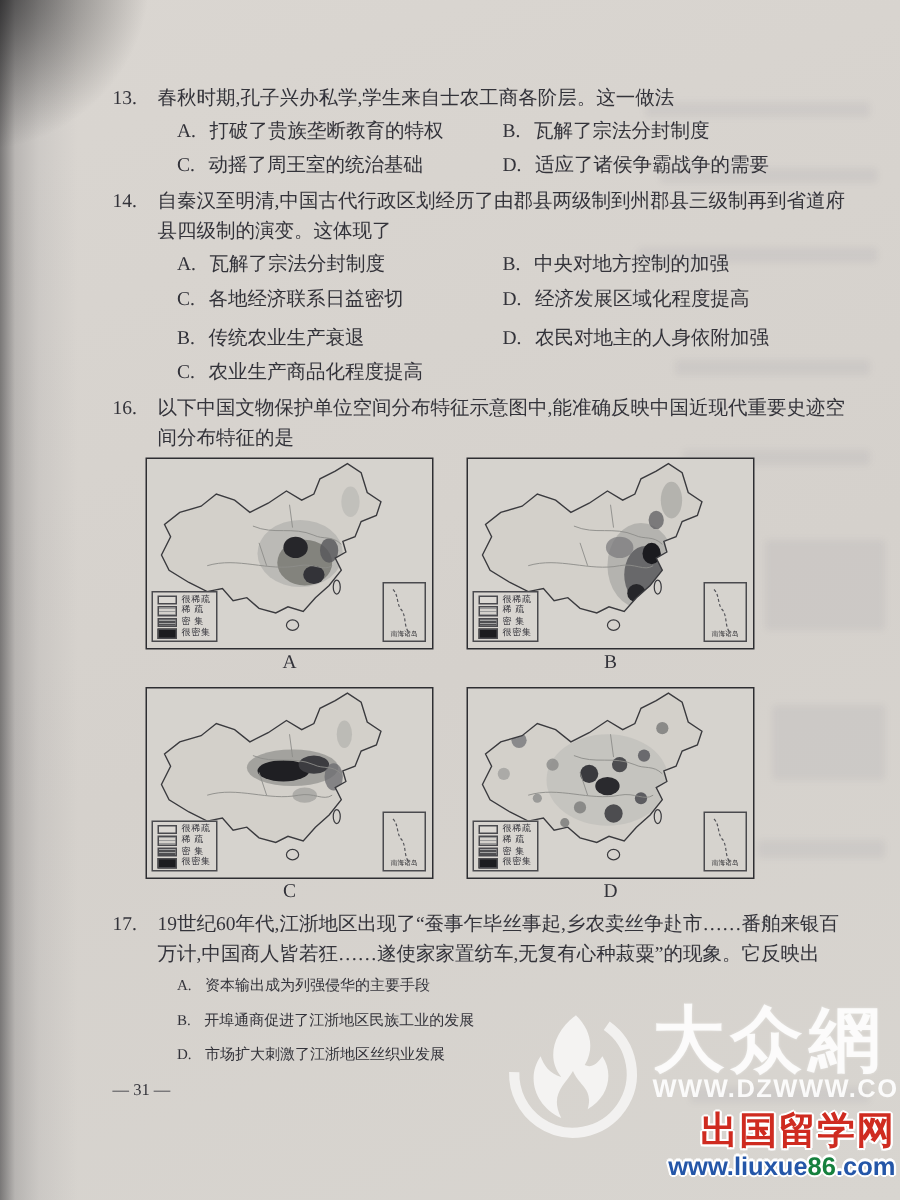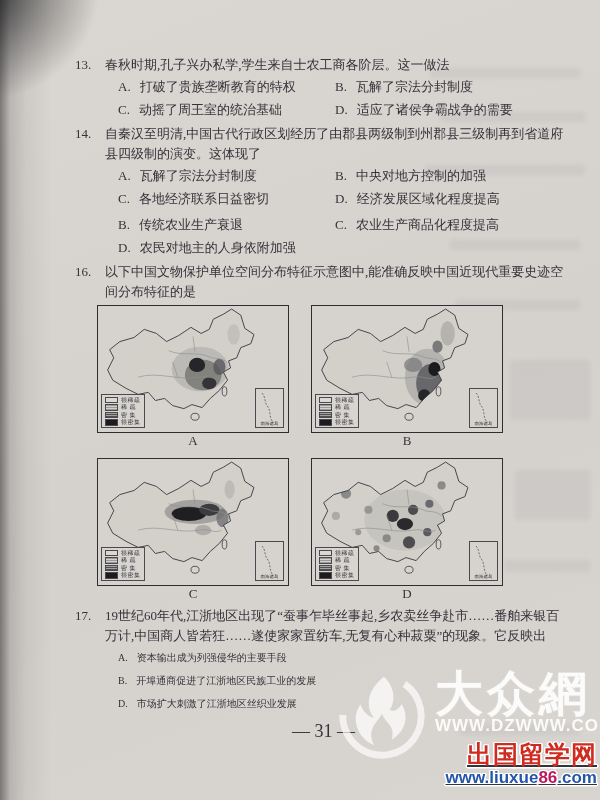--- a/index.html
+++ b/index.html
@@ -28,42 +28,42 @@
   .lg-row{display:flex;align-items:center;height:7.5px;}
   .sw{width:11px;height:4.5px;border:0.5px solid #4a4a4e;margin-right:3px;flex:0 0 11px;}
   .sw1{background:#dbd8d3;}
   .sw2{background:repeating-linear-gradient(0deg,#9a9a9a 0 0.8px,#d4d1cc 0.8px 2px);}
   .sw3{background:repeating-linear-gradient(0deg,#4f4f52 0 1px,#a2a2a2 1px 2px);}
   .sw4{background:#1c1c1f;}
   .lg-row span.lg-label{font-size:6px;line-height:6px;white-space:nowrap;letter-spacing:0.5px;}
   .inset{position:absolute;right:4px;bottom:4px;width:27px;height:38px;border:1px solid #4a4a4e;background:#d6d3ce;}
   .inset-label{position:absolute;left:0;right:0;bottom:1px;text-align:center;font-size:5px;line-height:5px;color:#2e2e32;white-space:nowrap;transform:scale(.9);}
   
-  .pagenum{text-align:center;font-size:18px;margin-top:6px;position:relative;z-index:2;}
+  .pagenum{text-align:left;font-size:11px;margin-top:6px;position:relative;z-index:2;}
   
   .corner-tl{position:absolute;left:0;top:0;width:150px;height:130px;z-index:4;pointer-events:none;
     background:radial-gradient(circle at -15px -15px,rgba(18,18,20,.8),rgba(18,18,20,.35) 62px,rgba(18,18,20,0) 115px);}
   .edge-left{position:absolute;left:0;top:0;width:52px;height:100%;z-index:3;pointer-events:none;
     background:linear-gradient(to right,rgba(28,28,32,.5),rgba(70,70,76,.22) 10px,rgba(120,120,126,.12) 26px,rgba(120,120,126,0) 52px);}
   .smudge{position:absolute;background:rgba(85,88,110,.07);filter:blur(2px);border-radius:3px;z-index:1;}
   
   .wm-dz{position:absolute;left:333px;top:665px;z-index:5;display:flex;align-items:flex-start;pointer-events:none;}
   .wm-dz-logo{width:98px;height:98px;opacity:.8;flex:0 0 98px;}
   .wm-dz-textcol{margin-left:4px;}
   .wm-dz-name{font-size:48px;line-height:58px;font-weight:bold;color:rgba(255,255,255,.85);letter-spacing:4px;white-space:nowrap;
     text-shadow:0 0 2px rgba(255,255,255,.4);}
   .wm-dz-url{font-size:17px;line-height:18px;font-weight:bold;color:rgba(255,255,255,.9);letter-spacing:1px;margin-top:-6px;
     font-family:"Liberation Sans","DejaVu Sans",sans-serif;}
-  .wm-lx{position:absolute;right:3px;top:742px;z-index:5;text-align:right;pointer-events:none;line-height:1;text-decoration:underline;}
+  .wm-lx{position:absolute;right:3px;top:742px;z-index:5;text-align:right;pointer-events:none;line-height:1;}
   .wm-lx-name{font-size:25px;font-weight:bold;color:#cf2b20;letter-spacing:1px;white-space:nowrap;
     text-shadow:-1.5px 0 #fff,1.5px 0 #fff,0 -1.5px #fff,0 1.5px #fff,-1px -1px #fff,1px 1px #fff,-1px 1px #fff,1px -1px #fff;}
   .wm-lx-url{font-size:17px;font-weight:bold;color:#2456a8;margin-top:2px;white-space:nowrap;
     font-family:"Liberation Sans","DejaVu Sans",sans-serif;
     text-shadow:-1.5px 0 #fff,1.5px 0 #fff,0 -1.5px #fff,0 1.5px #fff,-1px -1px #fff,1px 1px #fff,-1px 1px #fff,1px -1px #fff;}
-  .wm-lx-url .num86{color:#be185d;}
+  .wm-lx-url .num86{color:#15803d;}
 </style>
 </head>
 <body>
 
 <div class="smudge" style="left:430px;top:68px;width:150px;height:10px;"></div>
 <div class="smudge" style="left:440px;top:112px;width:145px;height:10px;"></div>
 <div class="smudge" style="left:425px;top:165px;width:160px;height:10px;"></div>
 <div class="smudge" style="left:450px;top:240px;width:130px;height:10px;"></div>
 <div class="smudge" style="left:455px;top:300px;width:125px;height:10px;"></div>
 <div class="smudge" style="left:510px;top:360px;width:80px;height:60px;"></div>
@@ -95,22 +95,22 @@
       <div class="opt"><span class="olabel">A.</span><span>瓦解了宗法分封制度</span></div>
       <div class="opt"><span class="olabel">B.</span><span>中央对地方控制的加强</span></div>
       <div class="opt"><span class="olabel">C.</span><span>各地经济联系日益密切</span></div>
       <div class="opt"><span class="olabel">D.</span><span>经济发展区域化程度提高</span></div>
     </div>
   </div>
 
   <div class="question">
     <div class="opt-grid">
       <div class="opt"><span class="olabel">B.</span><span>传统农业生产衰退</span></div>
+      <div class="opt"><span class="olabel">D.</span><span>农民对地主的人身依附加强</span></div>
       <div class="opt"><span class="olabel">C.</span><span>农业生产商品化程度提高</span></div>
-      <div class="opt"><span class="olabel">D.</span><span>农民对地主的人身依附加强</span></div>
     </div>
   </div>
 
   <div class="question">
     <div class="stem-row">
       <span class="qnum">16.</span>
       <span class="stem">以下中国文物保护单位空间分布特征示意图中,能准确反映中国近现代重要史迹空间分布特征的是</span>
     </div>
   </div>
 

